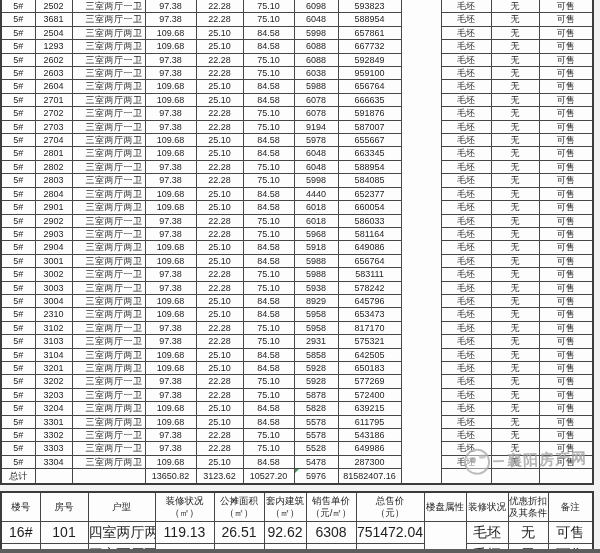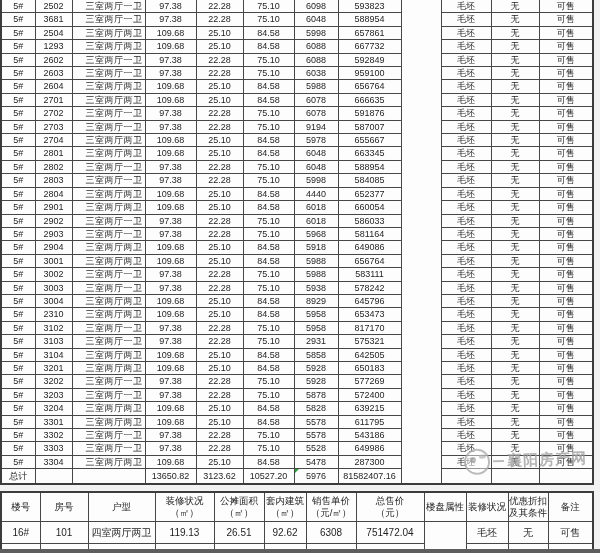--- a/index.html
+++ b/index.html
@@ -32,21 +32,21 @@
   
   .t2{position:absolute;top:491px;left:0;width:592px;border:2px solid #3c3c3c;}
   .t2 th{
     border:1px solid #474747;height:28px;padding:0;
     font-size:9.5px;font-weight:normal;color:#222;line-height:12px;
     text-align:center;vertical-align:middle;white-space:nowrap;overflow:hidden;
   }
   .t2 th span{display:block;}
   .t2 td{
     border:1px solid #474747;height:21px;line-height:21px;padding:0;
-    text-align:center;vertical-align:middle;font-size:10px;color:#1e1e1e;
+    text-align:center;vertical-align:middle;font-size:14px;color:#1e1e1e;
     white-space:nowrap;overflow:hidden;
   }
 
   
   .watermark{
     position:absolute;left:464px;top:443px;width:132px;height:34px;
     display:flex;align-items:center;gap:3px;
     opacity:.8;transform:rotate(-2deg);pointer-events:none;z-index:5;
   }
   .wm-logo{

